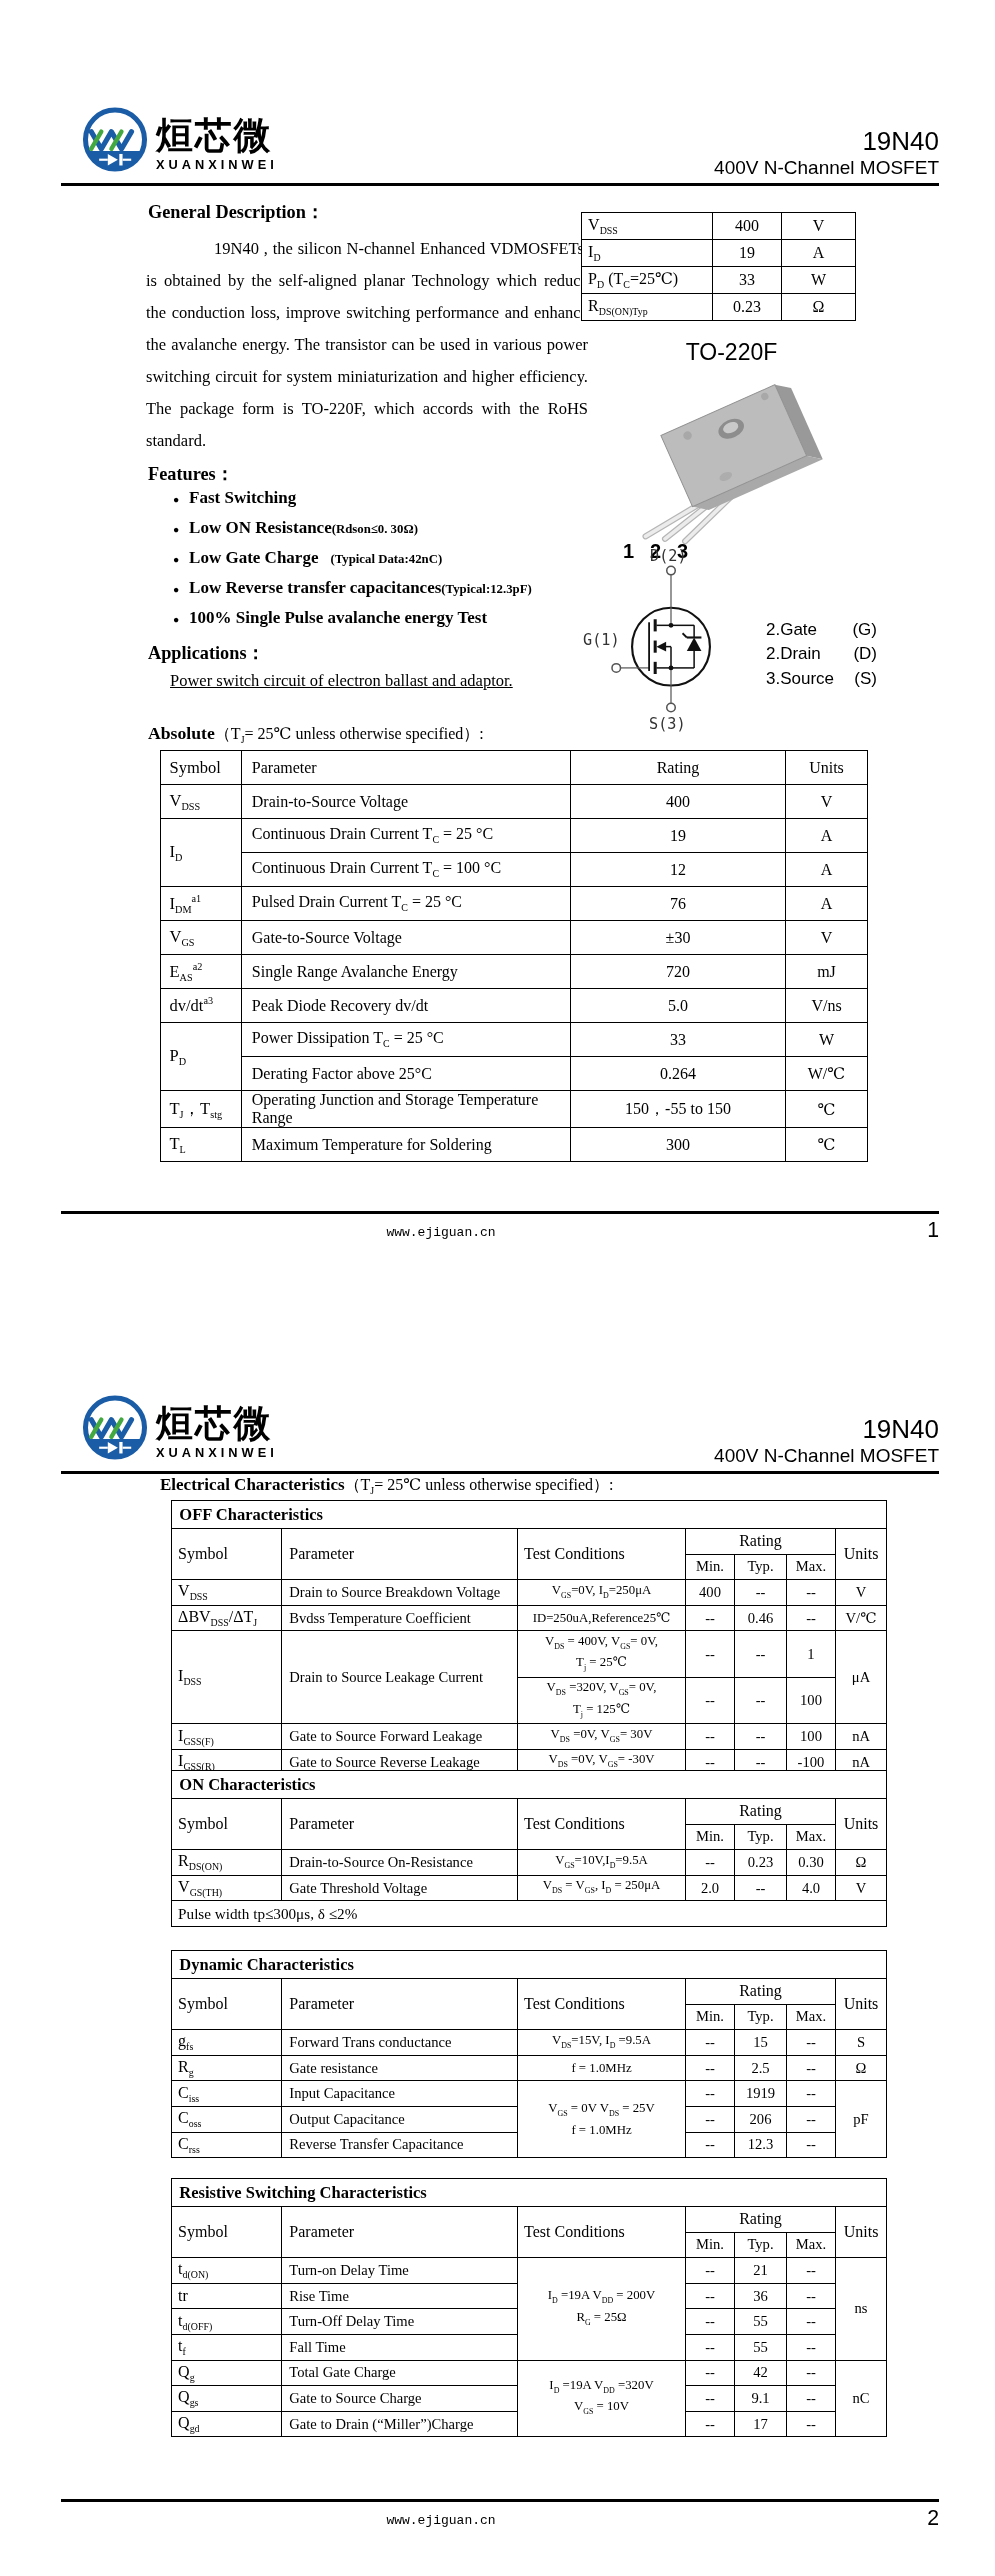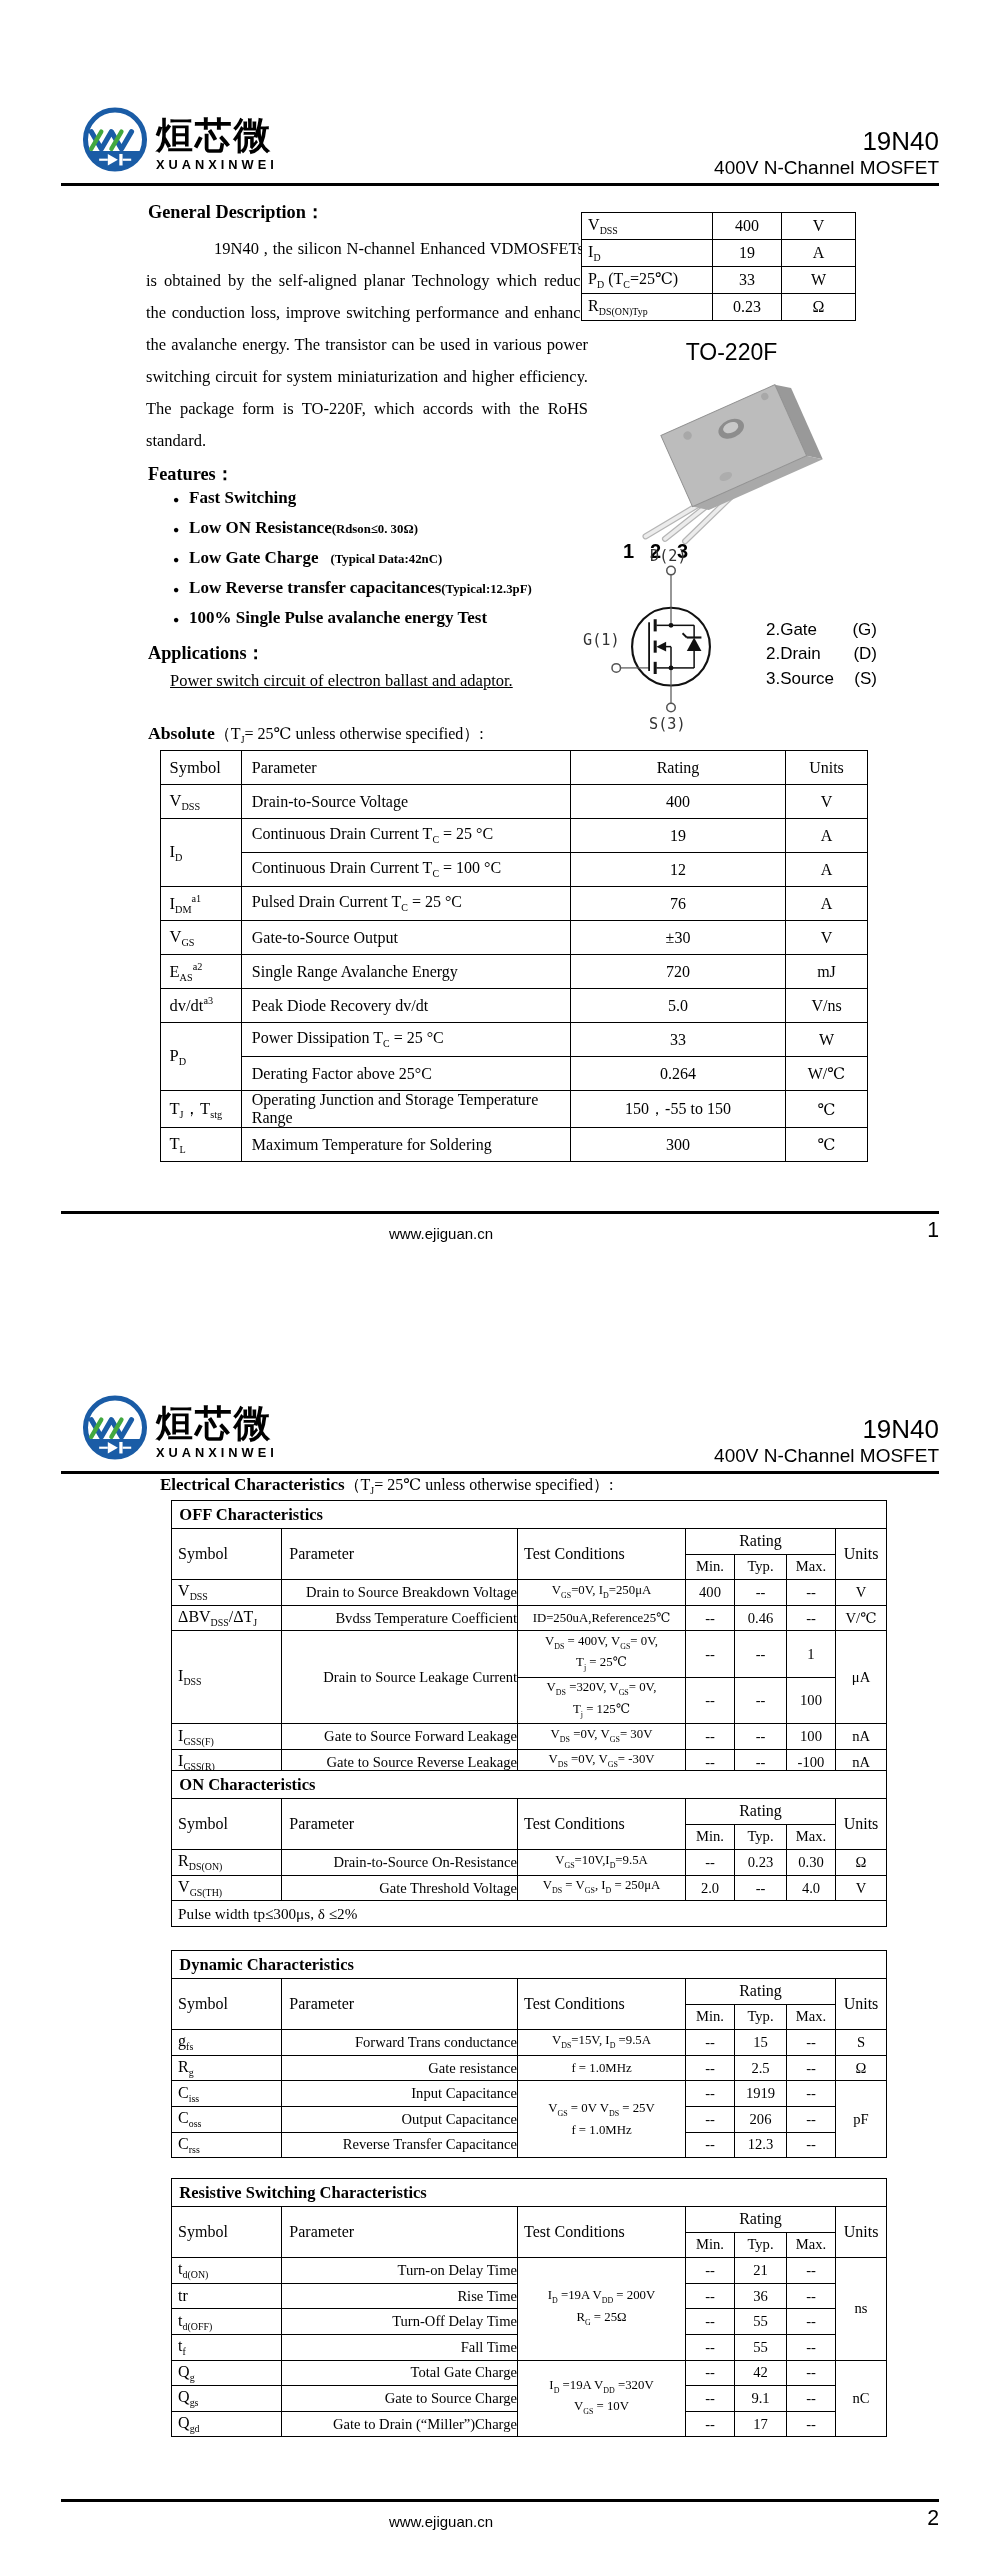--- a/index.html
+++ b/index.html
@@ -43,32 +43,32 @@
   .t1 .sym { text-align:left; padding-left:8.5px; font-size:16.5px; }
   .t1 .par { text-align:left; padding-left:9.8px; }
   .ctr { text-align:center; }
   .hl  { text-align:left; }
 
   .t2 th { height:25.6px; font-size:16px; }
   .t2 td { height:25.6px; font-size:14.6px; }
   .t2 tr.tall td { height:34px; }
   .t2 .sec-row td { height:28px; font-weight:bold; font-size:16.5px; text-align:left; padding-left:7.3px; }
   .t2 .sym  { text-align:left; padding-left:6.1px; font-size:16px; }
-  .t2 .par  { text-align:right; padding-left:7.3px; font-size:14.6px; }
+  .t2 .par  { text-align:left; padding-left:7.3px; font-size:14.6px; }
   .t2 .cond { text-align:center; padding:1.2px 4.9px; font-size:12.8px; line-height:16px; }
   .t2 .mm   { font-size:14.6px; }
   .t2 .note-row td { text-align:left; padding-left:6.1px; font-size:15.2px; }
 
   .to220-label { font-family:"Liberation Sans","DejaVu Sans",sans-serif; font-size:23px; text-align:center; }
   .pin-nums span { font-family:"Liberation Sans","DejaVu Sans",sans-serif; font-size:20px; font-weight:bold; margin-right:13.4px; }
   .pin-label { font-family:"DejaVu Sans Mono",monospace; font-size:15.2px; color:#333; }
   .legend-row { display:flex; justify-content:space-between; width:111px; height:24.4px;
                 font-family:"Liberation Sans","DejaVu Sans",sans-serif; font-size:17px; }
 
-  .ftr-site { width:882px; text-align:center; font-family:Liberation Sans, sans-serif; font-size:15px; }
+  .ftr-site { width:882px; text-align:center; font-family:Liberation Mono, monospace; font-size:13px; }
   .ftr-num  { width:43px; text-align:right; font-family:"Liberation Sans","DejaVu Sans",sans-serif; font-size:21.3px; }
 </style>
 </head>
 <body>
 
 <div class="page" id="p1">
 
   <div class="abs" style="left:79px;top:105px;width:73px;height:73px">
     <svg width="72" height="72" viewBox="0 0 100 100">
       <clipPath id="cp1">
@@ -268,21 +268,21 @@
         <td class="ctr">A</td>
       </tr>
       <tr>
         <td class="sym">I<sub>DM</sub><sup>a1</sup></td>
         <td class="par">Pulsed Drain Current T<sub>C</sub> = 25 °C</td>
         <td class="ctr">76</td>
         <td class="ctr">A</td>
       </tr>
       <tr>
         <td class="sym">V<sub>GS</sub></td>
-        <td class="par">Gate-to-Source Output</td>
+        <td class="par">Gate-to-Source Voltage</td>
         <td class="ctr">±30</td>
         <td class="ctr">V</td>
       </tr>
       <tr>
         <td class="sym">E<sub>AS</sub><sup>a2</sup></td>
         <td class="par">Single Range Avalanche Energy</td>
         <td class="ctr">720</td>
         <td class="ctr">mJ</td>
       </tr>
       <tr>

